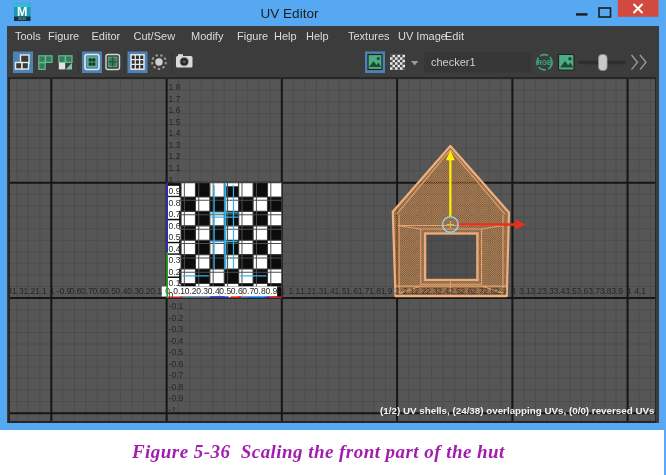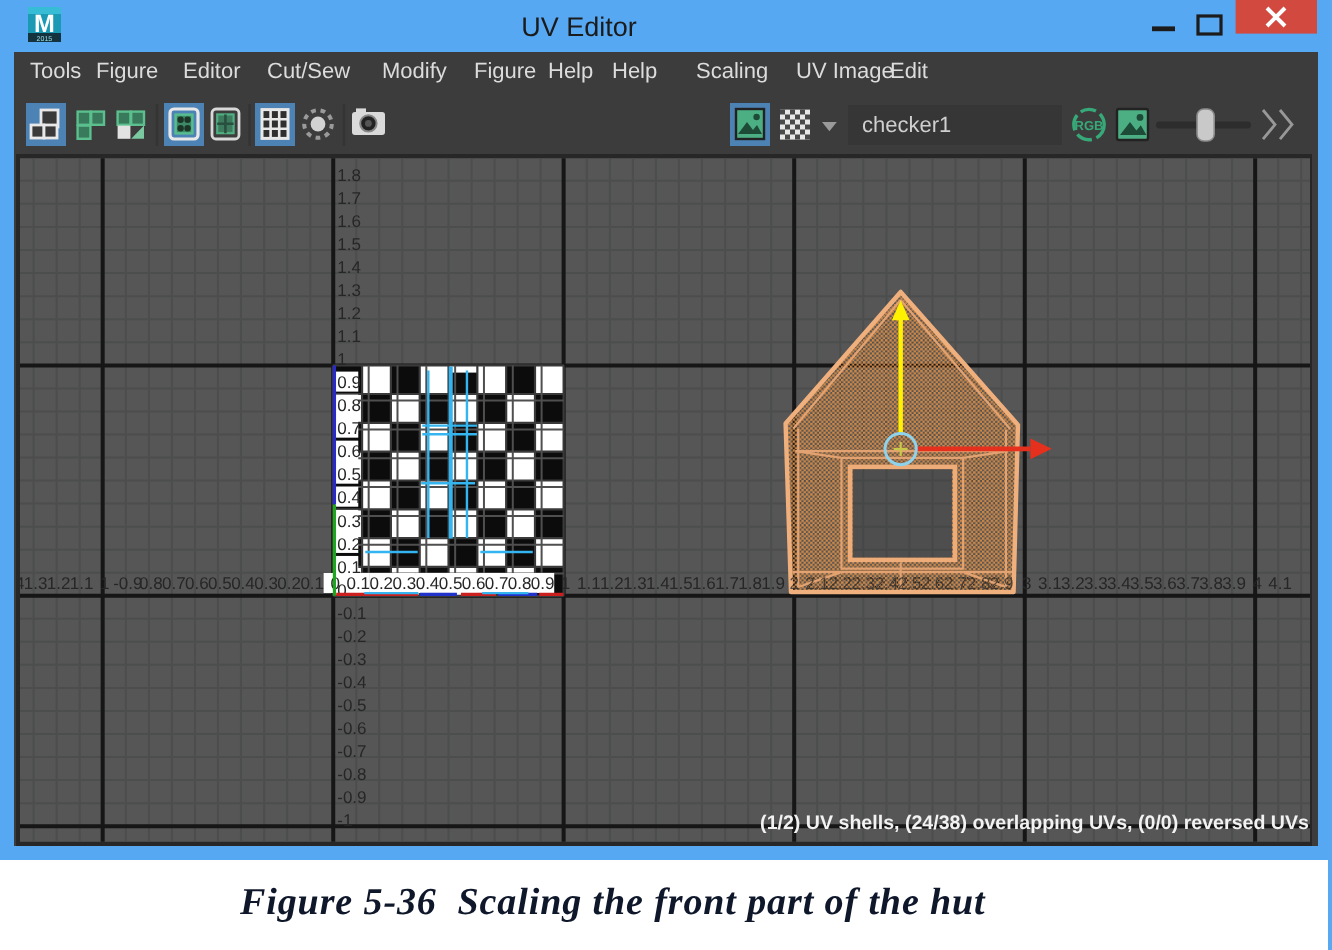--- a/index.html
+++ b/index.html
@@ -27,21 +27,21 @@
 
 <div class="abs" style="left:0;top:0;width:666px;height:46px;font-family:'Liberation Sans',sans-serif;font-size:11px;color:#dcdcdc">
     <span style="position:absolute;left:15px;top:30px">Tools</span>
     <span style="position:absolute;left:48px;top:30px">Figure</span>
     <span style="position:absolute;left:91.5px;top:30px">Editor</span>
     <span style="position:absolute;left:133.5px;top:30px">Cut/Sew</span>
     <span style="position:absolute;left:191px;top:30px">Modify</span>
     <span style="position:absolute;left:237px;top:30px">Figure</span>
     <span style="position:absolute;left:274px;top:30px">Help</span>
     <span style="position:absolute;left:306px;top:30px">Help</span>
-    <span style="position:absolute;left:348px;top:30px">Scaling</span>
+    <span style="position:absolute;left:348px;top:30px">Textures</span>
     <span style="position:absolute;left:398px;top:30px">UV Image</span>
     <span style="position:absolute;left:445px;top:30px">Edit</span>
   </div>
 <svg style="position:absolute;left:0;top:0" width="666" height="80" viewBox="0 0 666 80">
     <path d="M78.5 52V73 M124.8 52V73 M172 52V73" stroke="#343434" stroke-width="1.2" fill="none"></path>
 <rect x="13" y="51.5" width="20" height="21.5" fill="#4d82b4"></rect>
 <g stroke="#e8e8e8" stroke-width="1.4" fill="#3a3a3a">
       <rect x="20.5" y="55" width="8.5" height="8.5"></rect>
       <rect x="15.5" y="62.5" width="6.5" height="6.5"></rect>
       <rect x="22" y="62.5" width="6.5" height="6.5"></rect>
@@ -243,13 +243,13 @@
     </g>
 <path d="M450 159.8 V216.6" stroke="#fff200" stroke-width="2.2"></path>
 <path d="M450 150 L445.6 160 L454.4 160 Z" fill="#fff200"></path>
 <path d="M458 224.2 H514.8" stroke="#e5301e" stroke-width="2.4"></path>
 <path d="M525.5 224.2 L514.8 219 L514.8 229.4 Z" fill="#e5301e"></path>
 <circle cx="450" cy="224.3" r="7.8" stroke="#8ed2ec" stroke-width="1.5" fill="none"></circle>
 <path d="M446.5 224.3 H453.5 M450 220.8 V227.8" stroke="#c8c84a" stroke-width="1.1" fill="none"></path>
 <text x="654" y="414" text-anchor="end" font-family="Liberation Sans, sans-serif" font-size="9.8px" font-weight="bold" fill="#f2f2f2">(1/2) UV shells, (24/38) overlapping UVs, (0/0) reversed UVs</text>
   </svg>
 
-<div class="abs" style="left:120px;top:441px;font-family:'Liberation Serif',serif;font-style:italic;font-weight:bold;font-size:19px;letter-spacing:0.45px;color:#0f172a">Figure 5-36&nbsp;&nbsp;Scaling the front part of the hut</div>
+<div class="abs" style="left:132px;top:441px;font-family:'Liberation Serif',serif;font-style:italic;font-weight:bold;font-size:19px;letter-spacing:0.45px;color:#a21caf">Figure 5-36&nbsp;&nbsp;Scaling the front part of the hut</div>
 
 </body></html>

